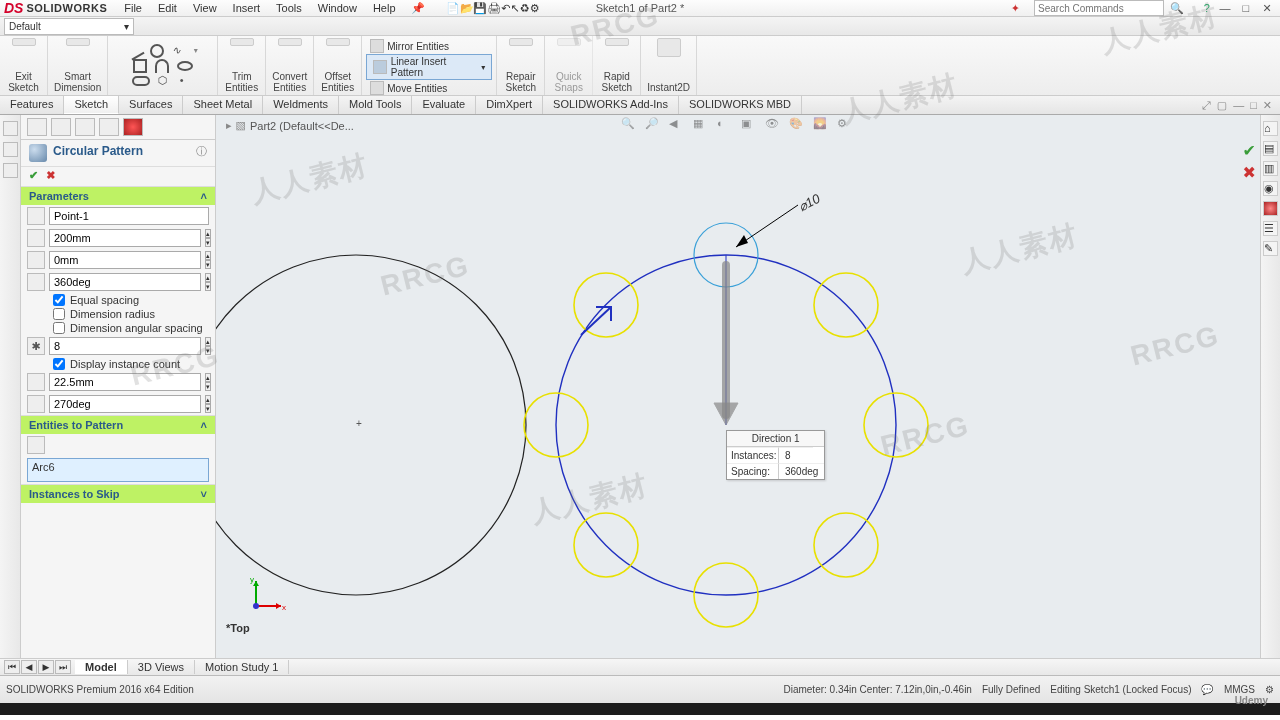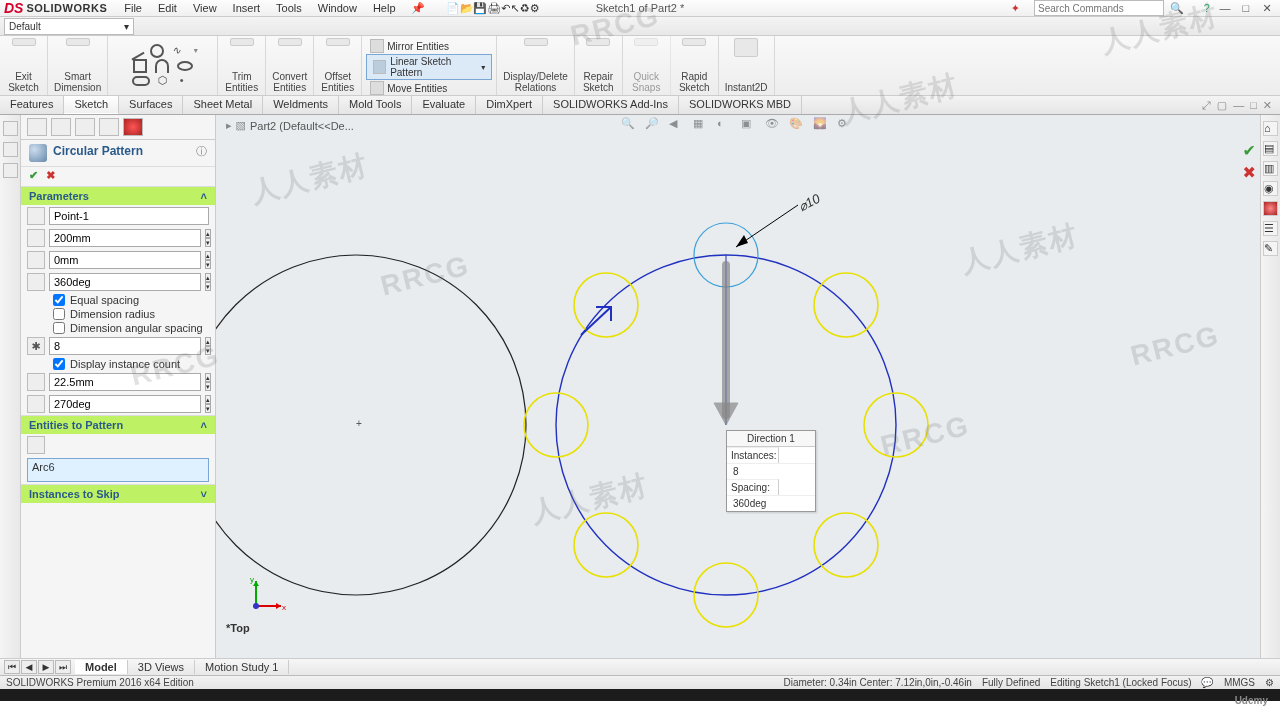--- a/index.html
+++ b/index.html
@@ -65,37 +65,37 @@
 
 .canvas { flex:1; position:relative; background:#e8ecef; overflow:hidden; }
 .crumb { position:absolute; top:4px; left:10px; display:flex; align-items:center; gap:4px; font-size:11px; color:#555; }
 .crumb .tri { color:#888; }
 .view-toolbar { position:absolute; top:2px; left:50%; transform:translateX(-50%); display:flex; gap:6px; }
 .view-toolbar .vt { width:18px; height:18px; opacity:0.5; }
 
 svg.sketch { position:absolute; inset:0; }
 .dim-callout { position:absolute; background:#fff; border:1px solid #999; font-size:10px; box-shadow:1px 1px 2px rgba(0,0,0,0.15); }
 .dim-callout .dc-head { padding:2px 20px; text-align:center; border-bottom:1px solid #ccc; background:#f7f7f7; }
-.dim-callout .dc-row { display:flex;flex-direction:column; }
+.dim-callout .dc-row { display:flex; }
 .dim-callout .dc-lbl { width:52px; padding:2px 4px; border-right:1px solid #ccc; border-top:1px solid #eee; }
 .dim-callout .dc-val { padding:2px 6px; border-top:1px solid #eee; min-width:34px; }
 
 .triad { position:absolute; left:30px; bottom:42px; }
 .top-lbl { position:absolute; left:10px; bottom:24px; font-size:11px; font-weight:bold; }
 
 .right-rail { width:20px; background:linear-gradient(90deg,#f4f4f4,#e8e8e8); border-left:1px solid #ccc; display:flex; flex-direction:column; align-items:center; gap:5px; padding-top:6px; }
 .right-rail .rr { width:15px; height:15px; border:1px solid #ccc; background:#f4f4f4; }
 
 .bottabs { height:17px; background:linear-gradient(#f6f6f6,#e8e8e8); border-top:1px solid #ccc; display:flex; align-items:center; }
 .bottabs .nav { display:flex; gap:1px; padding:0 4px; }
 .bottabs .nav span { width:16px; height:14px; border:1px solid #bbb; background:#eee; text-align:center; line-height:12px; font-size:9px; }
 .bottabs .bt { padding:1px 10px; border-right:1px solid #ccc; font-size:11px; }
 .bottabs .bt.active { background:#fff; font-weight:bold; }
 
-.status { height:14px; background:linear-gradient(#f2f2f2,#e4e4e4); border-top:1px solid #bbb; display:flex; align-items:center; font-size:10px; color:#444; padding:0 6px; gap:14px; }
+.status { height:28px; background:linear-gradient(#f2f2f2,#e4e4e4); border-top:1px solid #bbb; display:flex; align-items:center; font-size:10px; color:#444; padding:0 6px; gap:14px; }
 .status .sp { margin-left:auto; display:flex; gap:10px; }
 .udemy-bar { height:12px; background:#1c1c1c; }
 .udemy-lbl { position:absolute; right:12px; bottom:14px; color:#888; font-size:10px; font-weight:bold; }
 
 .wm { position:absolute; color:rgba(120,120,120,0.22); font-size:28px; font-weight:bold; transform:rotate(-14deg); pointer-events:none; letter-spacing:2px; }
 </style>
 </head>
 <body>
 
 <div class="titlebar">
@@ -190,32 +190,27 @@
     <div class="rib-lbl" style="white-space:pre;">Offset
 Entities</div>
   </div>
   <div class="rib-tools" style="border-right:1px solid #d8d8d8;width:135px;">
     <div class="rib-mini">
         <span class="mi"></span>
         <span>Mirror Entities</span>
       </div>
     <div class="rib-mini rib-linear">
         <span class="mi" style="background:#bcd;"></span>
-        <span>Linear Sketch Pattern</span>
+        <span>Linear Insert Pattern</span>
         <span style="font-size:8px;">▾</span>
       </div>
     <div class="rib-mini">
         <span class="mi"></span>
         <span>Move Entities</span>
       </div>
-  </div>
-  <div class="rib-grp big">
-    <div class="rib-icon"></div>
-    <div class="rib-lbl" style="white-space:pre;">Display/Delete
-Relations</div>
   </div>
   <div class="rib-grp big">
     <div class="rib-icon"></div>
     <div class="rib-lbl" style="white-space:pre;">Repair
 Sketch</div>
   </div>
   <div class="rib-grp big" style="opacity:0.5;">
     <div class="rib-icon"></div>
     <div class="rib-lbl" style="white-space:pre;">Quick
 Snaps</div>

